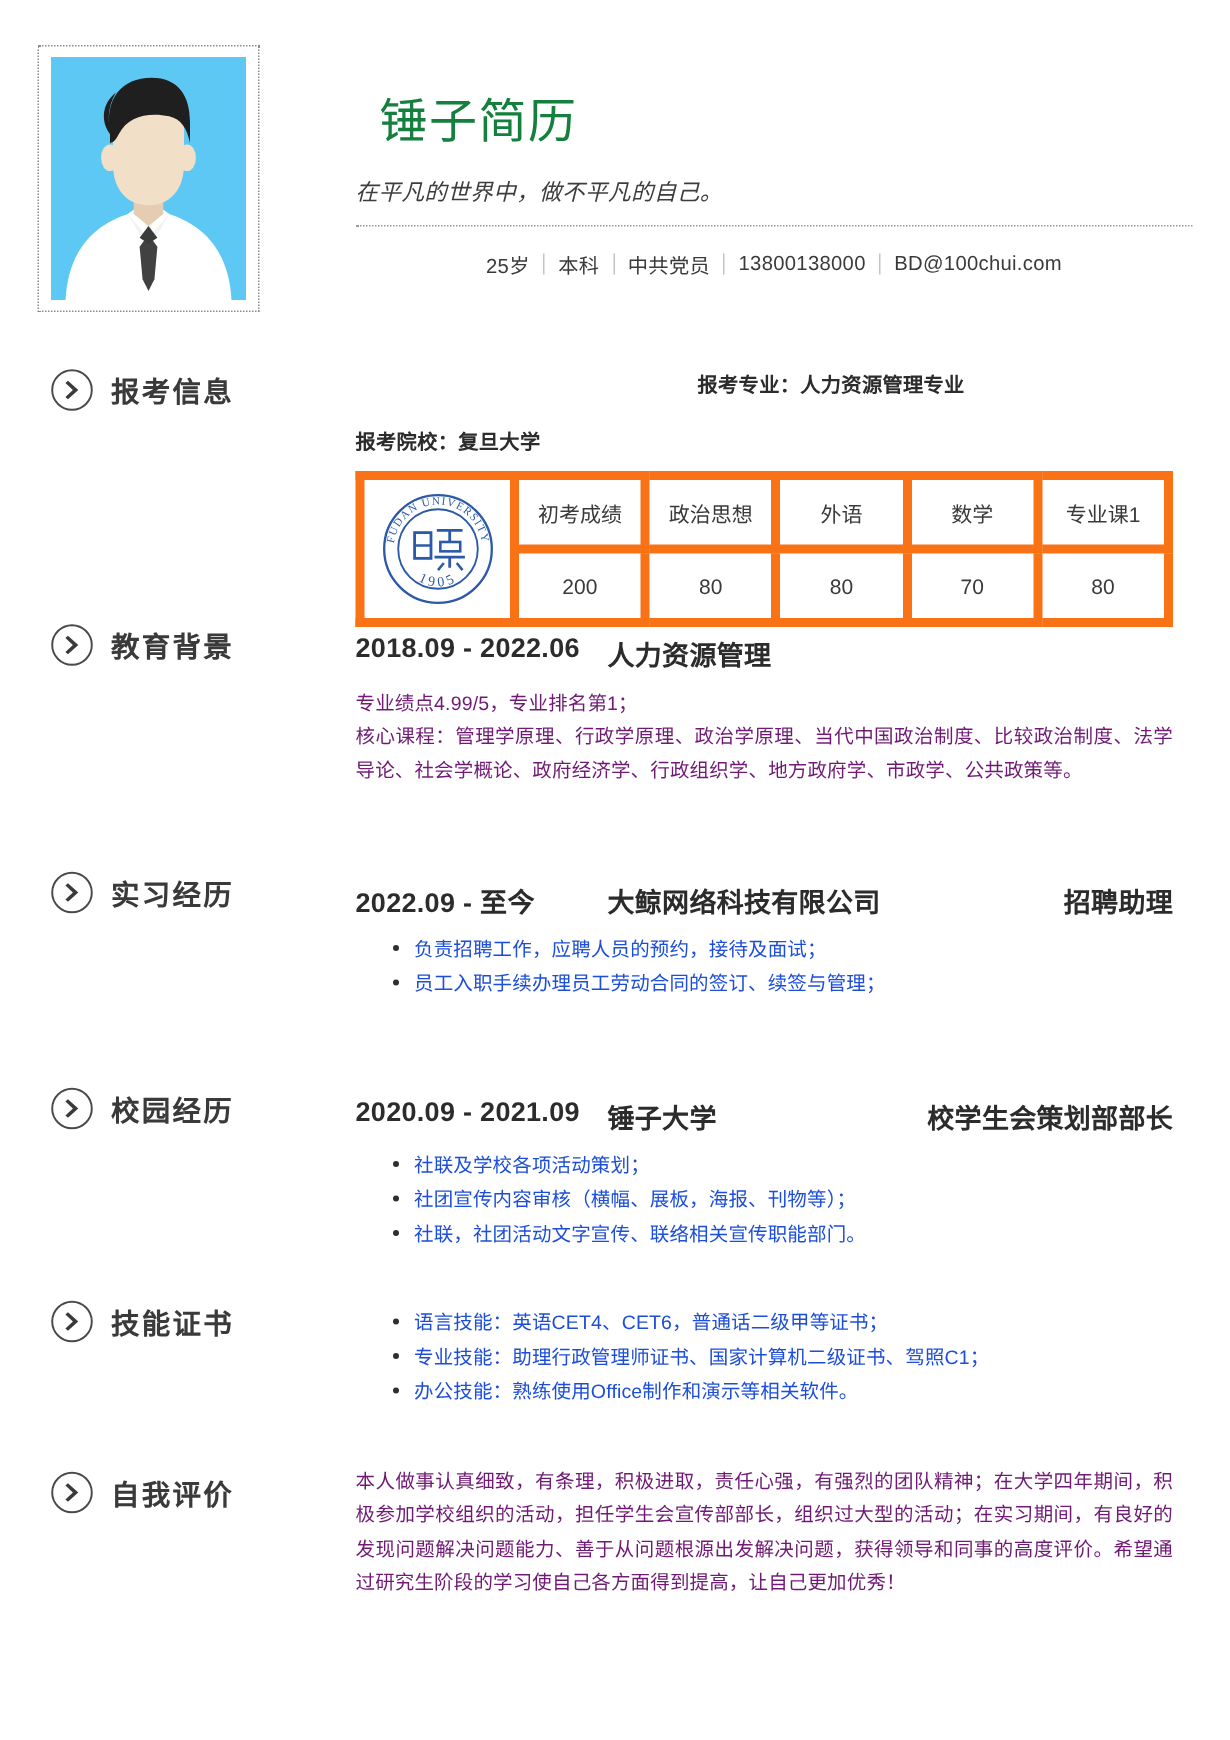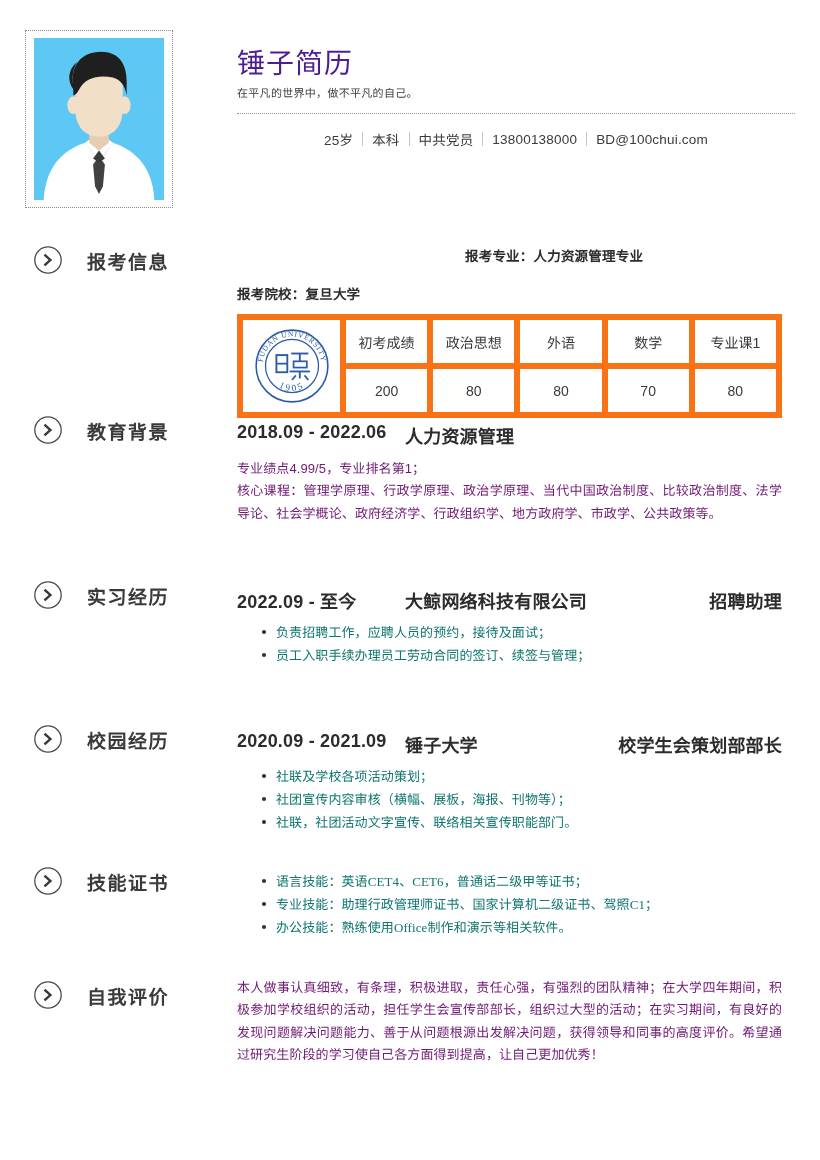--- a/index.html
+++ b/index.html
@@ -52,32 +52,33 @@
   }
   .photo svg { display: block; width: 100%; height: 100%; }
 
   .header-right {
     position: absolute;
     left: 237px;
     top: 18px;
     width: 558px;
   }
   .name {
-    font-size: 28px;
+    font-size: 32px;
     font-weight: 400;
-    color: #4c1d95;
+    color: #15803d;
     letter-spacing: 1px;
     line-height: 1.12;
-    margin: 0;
+    margin: 16px;
   }
   .tagline {
-    font-size: 11px;
+    font-size: 15px;
     color: #3d3d3d;
     margin: 5px 0 0 0;
     letter-spacing: 0.3px;
+    font-style: italic;
   }
   .dot-divider {
     margin-top: 13px;
     height: 1px;
     width: 100%;
     border-top: 1px dotted #9a9a9a;
   }
   .contact {
     margin-top: 14px;
     font-size: 13.5px;
@@ -100,21 +101,21 @@
     position: absolute;
     left: 0;
     width: 820px;
   }
   .sec-head {
     position: absolute;
     left: 33px;
     top: 0;
     display: flex;
     align-items: center;
-    gap: 24px;
+    gap: 11px;
   }
   .sec-icon {
     width: 30px;
     height: 30px;
     flex: 0 0 30px;
   }
   .sec-icon svg { display: block; }
   .sec-title {
     font-size: 19px;
     font-weight: bold;
@@ -152,26 +153,25 @@
   }
   .para-block { margin-top: 10px; }
 
   ul.bullets {
     list-style: none;
     margin: 8px 0 0 0;
     padding: 0 0 0 25px;
   }
   ul.bullets li {
     font-size: 13px;
-    color: #0f766e;
+    color: #1d4ed8;
     line-height: 1.78;
     position: relative;
     padding-left: 14px;
     letter-spacing: 0.1px;
-    font-family: Liberation Serif, serif;
   }
   ul.bullets li::before {
     content: "";
     position: absolute;
     left: 0;
     top: 9px;
     width: 4px;
     height: 4px;
     border-radius: 50%;
     background: #2f2f2f;

